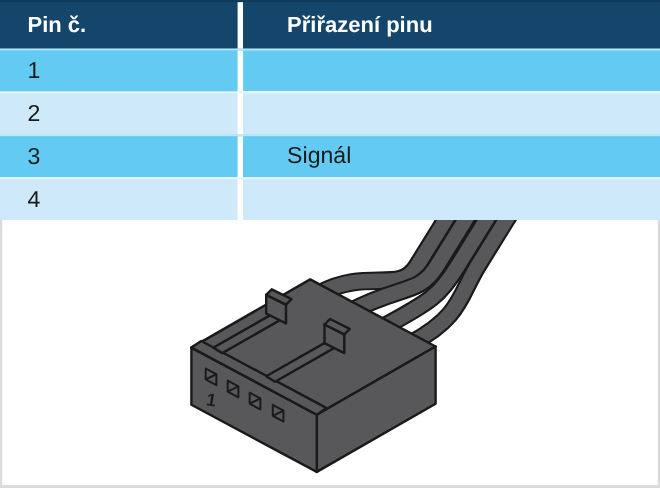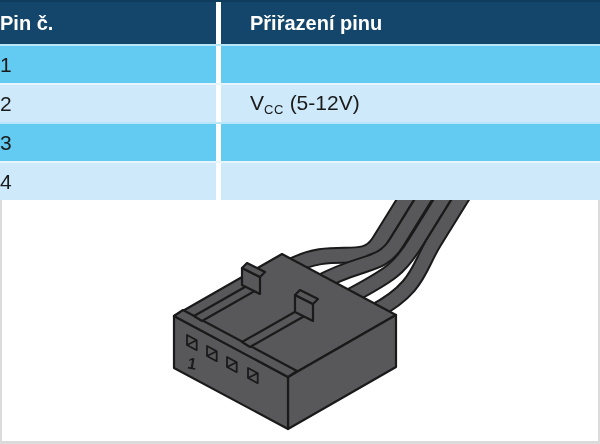--- a/index.html
+++ b/index.html
@@ -22,23 +22,23 @@
     box-sizing: border-box;
     color: #ffffff;
     font-weight: bold;
     font-size: 20px;
   }
   .t-data { height: 39px; font-size: 21px; color: #1A1A1A; }
   .t-data.odd  { background: #63CBF1; }
   .t-data.even { background: #CDE9FA; }
   .t-data { border-top: 2px solid rgba(255,255,255,0.55); box-sizing: border-box; }
 
-  .c-pin    { width: 216px; box-sizing: border-box; display: flex; align-items: center; }
+  .c-pin    { width: 216px; box-sizing: border-box; padding-left: 25px; display: flex; align-items: center; }
   .c-div    { width: 5px; background: #ffffff; }
-  .c-assign { flex: 1; box-sizing: border-box; padding-left: 29px; display: flex; align-items: center; }
+  .c-assign { flex: 1; box-sizing: border-box; padding-left: 40px; display: flex; align-items: center; }
   .t-header .c-pin, .t-header .c-assign { background: #14466B; }
   .t-data.odd  .c-pin, .t-data.odd  .c-assign { background: #63CBF1; }
   .t-data.even .c-pin, .t-data.even .c-assign { background: #CDE9FA; }
 
   .cell-sub { font-size: 13px; vertical-align: -4px; letter-spacing: 0.5px; }
 
   
   .figure-area {
     position: absolute;
     left: 0; top: 200px;
@@ -74,30 +74,30 @@
         <span>1</span>
       </div>
       <div class="c-div"></div>
     </div>
 
     <div class="t-row t-data even">
       <div class="c-pin">
         <span>2</span>
       </div>
       <div class="c-div"></div>
-      <div class="c-assign">
-        <span><span>V</span><span class="cell-sub">CC</span><span> (5-12V)</span></span>
-      </div>
     </div>
 
     <div class="t-row t-data odd">
       <div class="c-pin">
         <span>3</span>
       </div>
       <div class="c-div"></div>
+      <div class="c-assign">
+        <span><span>Signál</span><span class="cell-sub"></span><span></span></span>
+      </div>
     </div>
 
     <div class="t-row t-data even">
       <div class="c-pin">
         <span>4</span>
       </div>
       <div class="c-div"></div>
     </div>
 
   </div>

